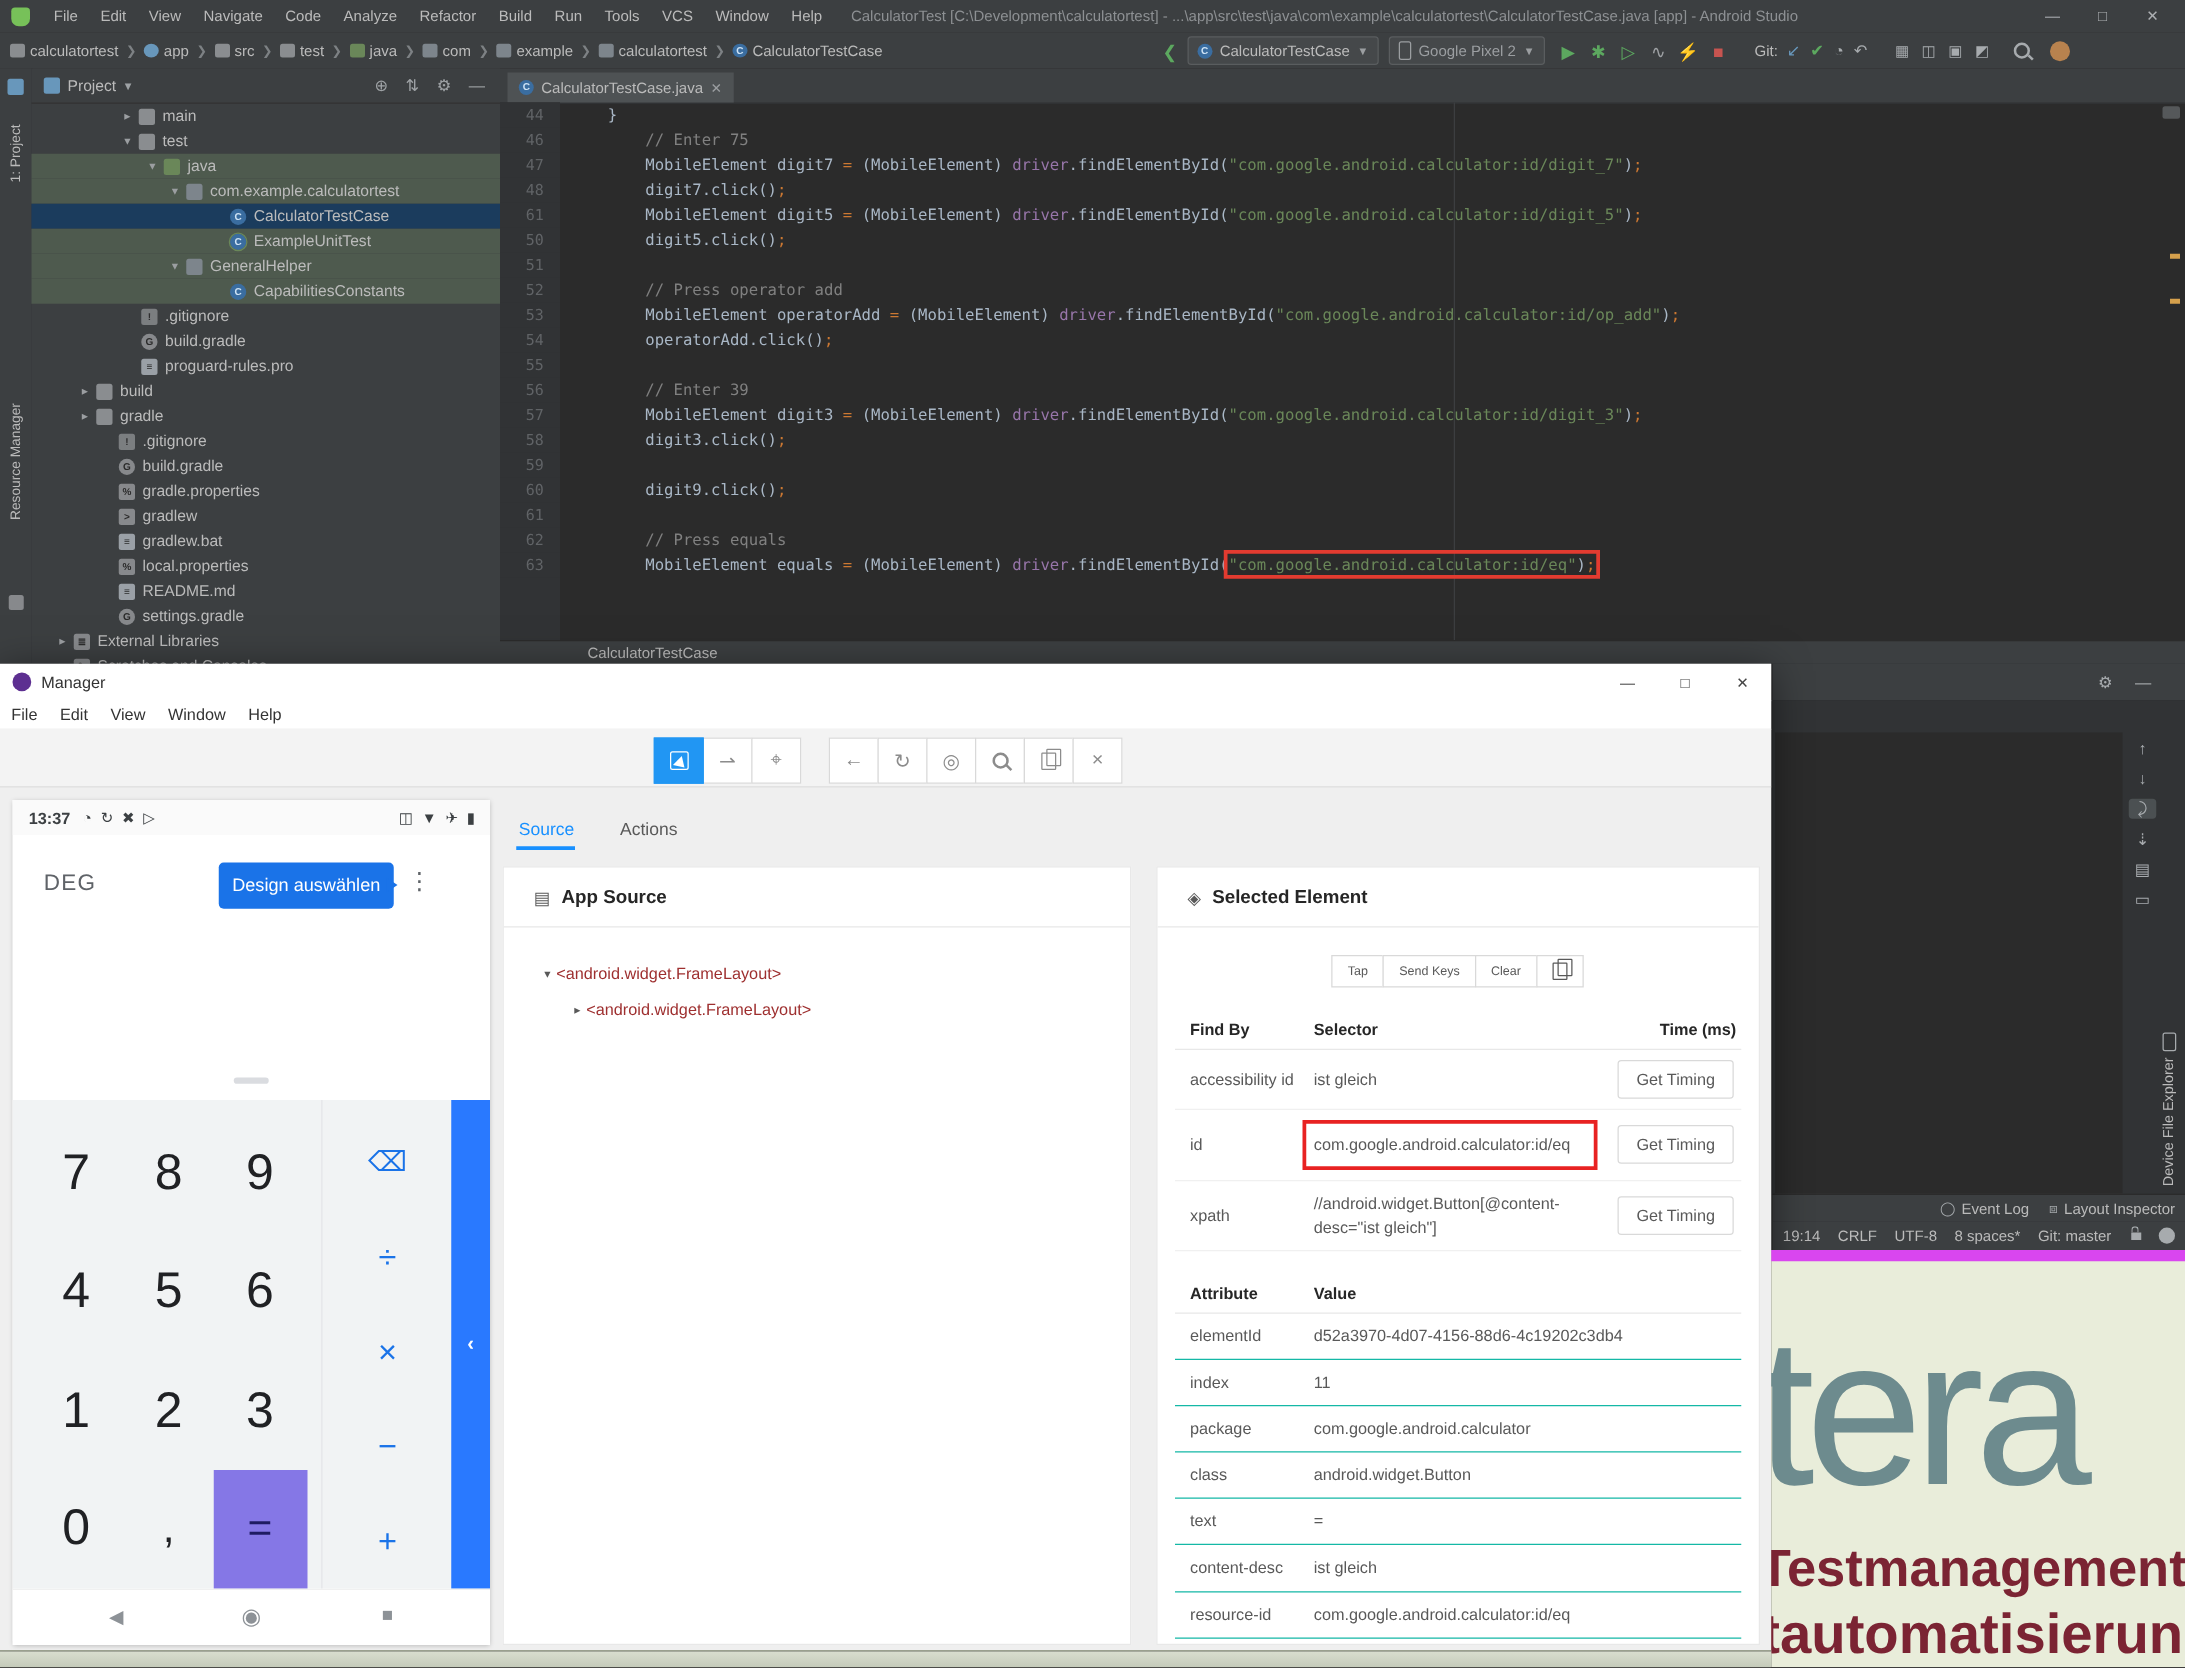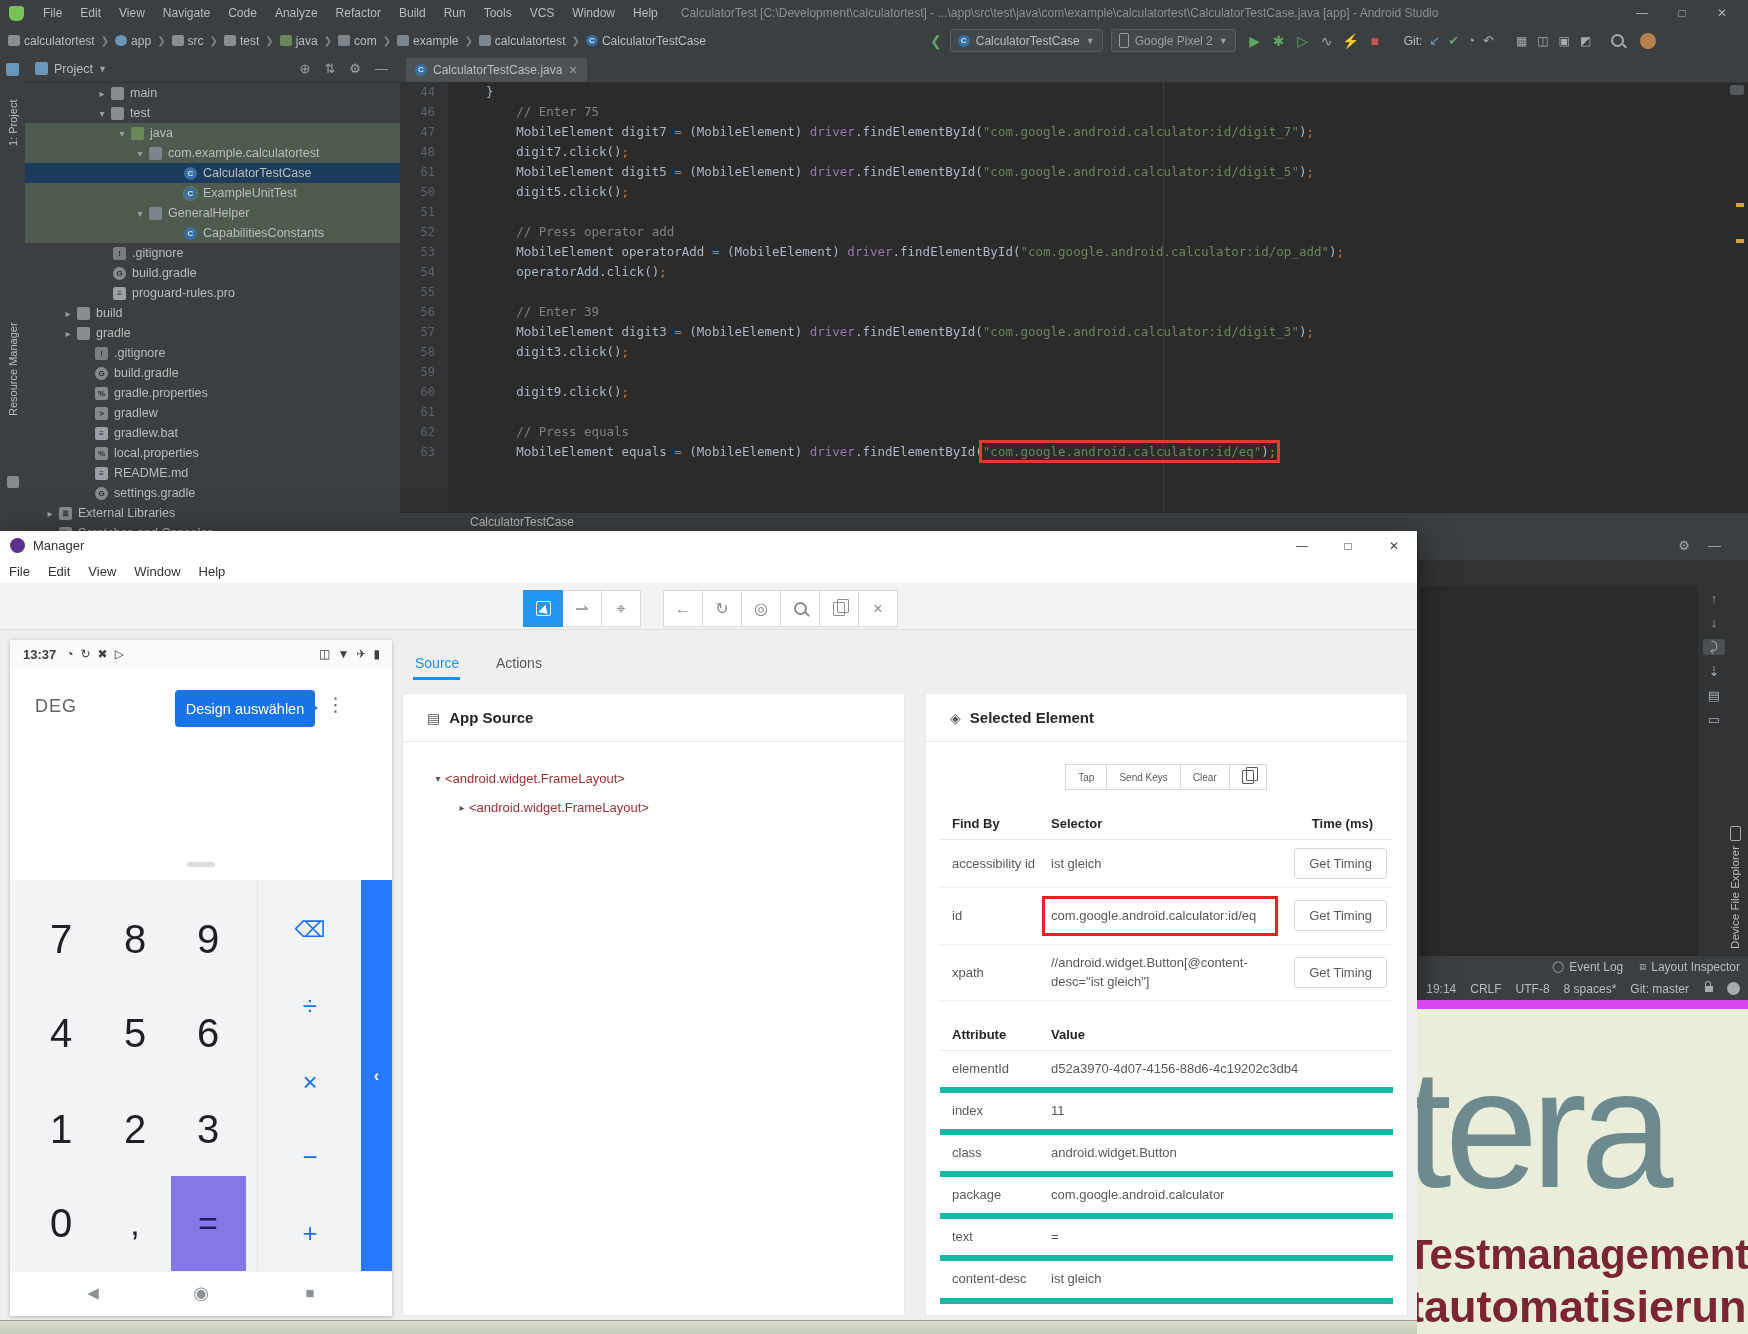--- a/index.html
+++ b/index.html
@@ -142,27 +142,27 @@
   .strow{display:flex;align-items:center;height:29px;color:#9e2f2f;}
   .strow .tarrow{color:#595959;}
   
   #sel-panel{position:absolute;left:925px;top:162px;width:483px;height:623px;background:#ffffff;border:1px solid #e8e8e8;box-sizing:border-box;overflow:hidden;}
   #sel-actions{display:flex;justify-content:center;margin-top:22px;}
   .abtn{border:1px solid #d9d9d9;background:#fff;color:#595959;font-size:10px;padding:5px 12px;margin-left:-1px;display:flex;align-items:center;}
   .seltable{margin:20px 14px 0 14px;font-size:13px;color:#595959;}
   .throw{display:flex;font-weight:700;color:#262626;padding:6px 0 8px 12px;border-bottom:1px solid #e8e8e8;}
   .th1{flex:0 0 99px;}
   .th2{flex:1;}
-  .th3{flex:none;margin-right:20px;}
+  .th3{flex:none;margin-right:4px;}
   .fbrow{display:flex;align-items:center;padding:8px 0 8px 12px;border-bottom:1px solid #f0f0f0;}
   .fbl{flex:0 0 99px;}
   .fbs{flex:0 0 218px;word-wrap:break-word;line-height:1.5;}
   .selbox{border:3px solid #e82222;padding:7px 6px;margin-left:-9px;}
   .gtbtn{margin-left:auto;margin-right:6px;border:1px solid #d9d9d9;border-radius:3px;background:#fff;padding:7px 14px;color:#595959;}
-  .atrow{display:flex;align-items:flex-start;padding:9px 0 9px 12px;border-bottom:6px solid #14b8a6;line-height:1.4;}
+  .atrow{display:flex;align-items:flex-start;padding:9px 0 9px 12px;border-bottom:1px solid #14b8a6;line-height:1.4;}
   .atl{flex:0 0 99px;}
   .atv{flex:1;word-break:break-all;}
   
   #logo{left:1417px;top:1000px;width:331px;height:334px;background:#e9edda;border-top:9px solid #d946ef;box-sizing:border-box;overflow:hidden;}
   #logo-word{position:absolute;left:-12px;top:36px;font-size:168px;line-height:1;letter-spacing:-7px;color:#6d8b8e;font-weight:400;}
   #logo-line1{position:absolute;left:-10px;top:222px;font-size:42px;font-weight:700;color:#7b2433;}
   #logo-line2{position:absolute;left:-8px;top:272px;font-size:45px;font-weight:700;color:#7b2433;}
   #desktopstrip{left:0;top:1320px;width:1417px;height:14px;background:linear-gradient(#d9decf,#c3c9b8);border-top:1px solid #9aa08e;}
 </style>
 </head>
@@ -723,26 +723,26 @@
         <div id="attr-rows">
             <div class="atrow">
               <span class="atl">elementId</span>
               <span class="atv">d52a3970-4d07-4156-88d6-4c19202c3db4</span>
             </div>
             <div class="atrow">
               <span class="atl">index</span>
               <span class="atv">11</span>
             </div>
             <div class="atrow">
+              <span class="atl">package</span>
+              <span class="atv">com.google.android.calculator</span>
+            </div>
+            <div class="atrow">
               <span class="atl">class</span>
               <span class="atv">android.widget.Button</span>
-            </div>
-            <div class="atrow">
-              <span class="atl">package</span>
-              <span class="atv">com.google.android.calculator</span>
             </div>
             <div class="atrow">
               <span class="atl">text</span>
               <span class="atv">=</span>
             </div>
             <div class="atrow">
               <span class="atl">content-desc</span>
               <span class="atv">ist gleich</span>
             </div>
             <div class="atrow">

